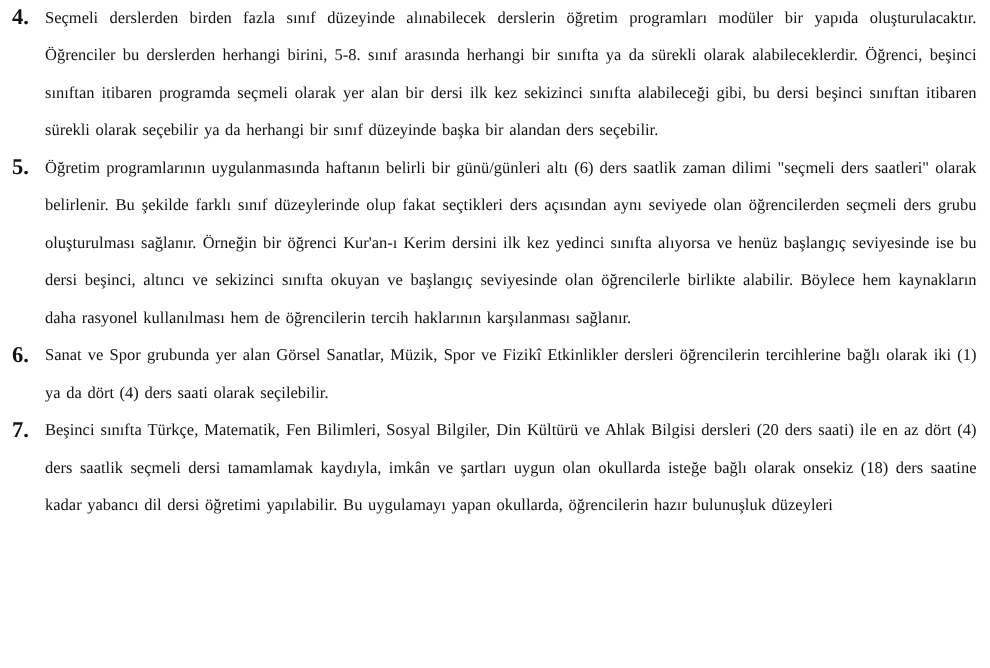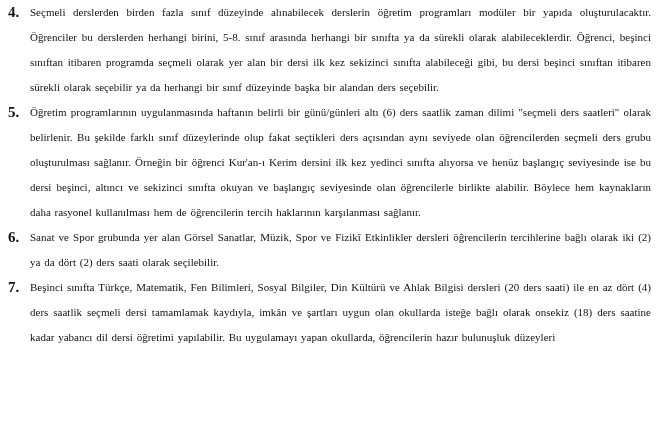--- a/index.html
+++ b/index.html
@@ -52,21 +52,21 @@
     <p class="item-text">Seçmeli derslerden birden fazla sınıf düzeyinde alınabilecek derslerin öğretim programları modüler bir yapıda oluşturulacaktır. Öğrenciler bu derslerden herhangi birini, 5-8. sınıf arasında herhangi bir sınıfta ya da sürekli olarak alabileceklerdir. Öğrenci, beşinci sınıftan itibaren programda seçmeli olarak yer alan bir dersi ilk kez sekizinci sınıfta alabileceği gibi, bu dersi beşinci sınıftan itibaren sürekli olarak seçebilir ya da herhangi bir sınıf düzeyinde başka bir alandan ders seçebilir.</p>
   </div>
 
   <div class="doc-item">
     <span class="item-number">5.</span>
     <p class="item-text">Öğretim programlarının uygulanmasında haftanın belirli bir günü/günleri altı (6) ders saatlik zaman dilimi "seçmeli ders saatleri" olarak belirlenir. Bu şekilde farklı sınıf düzeylerinde olup fakat seçtikleri ders açısından aynı seviyede olan öğrencilerden seçmeli ders grubu oluşturulması sağlanır. Örneğin bir öğrenci Kur'an-ı Kerim dersini ilk kez yedinci sınıfta alıyorsa ve henüz başlangıç seviyesinde ise bu dersi beşinci, altıncı ve sekizinci sınıfta okuyan ve başlangıç seviyesinde olan öğrencilerle birlikte alabilir. Böylece hem kaynakların daha rasyonel kullanılması hem de öğrencilerin tercih haklarının karşılanması sağlanır.</p>
   </div>
 
   <div class="doc-item">
     <span class="item-number">6.</span>
-    <p class="item-text">Sanat ve Spor grubunda yer alan Görsel Sanatlar, Müzik, Spor ve Fizikî Etkinlikler dersleri öğrencilerin tercihlerine bağlı olarak iki (2) ya da dört (2) ders saati olarak seçilebilir.</p>
+    <p class="item-text">Sanat ve Spor grubunda yer alan Görsel Sanatlar, Müzik, Spor ve Fizikî Etkinlikler dersleri öğrencilerin tercihlerine bağlı olarak iki (1) ya da dört (4) ders saati olarak seçilebilir.</p>
   </div>
 
   <div class="doc-item">
     <span class="item-number">7.</span>
     <p class="item-text">Beşinci sınıfta Türkçe, Matematik, Fen Bilimleri, Sosyal Bilgiler, Din Kültürü ve Ahlak Bilgisi dersleri (20 ders saati) ile en az dört (4) ders saatlik seçmeli dersi tamamlamak kaydıyla, imkân ve şartları uygun olan okullarda isteğe bağlı olarak onsekiz (18) ders saatine kadar yabancı dil dersi öğretimi yapılabilir. Bu uygulamayı yapan okullarda, öğrencilerin hazır bulunuşluk düzeyleri</p>
   </div>
 
 </div>
 
 </body></html>

